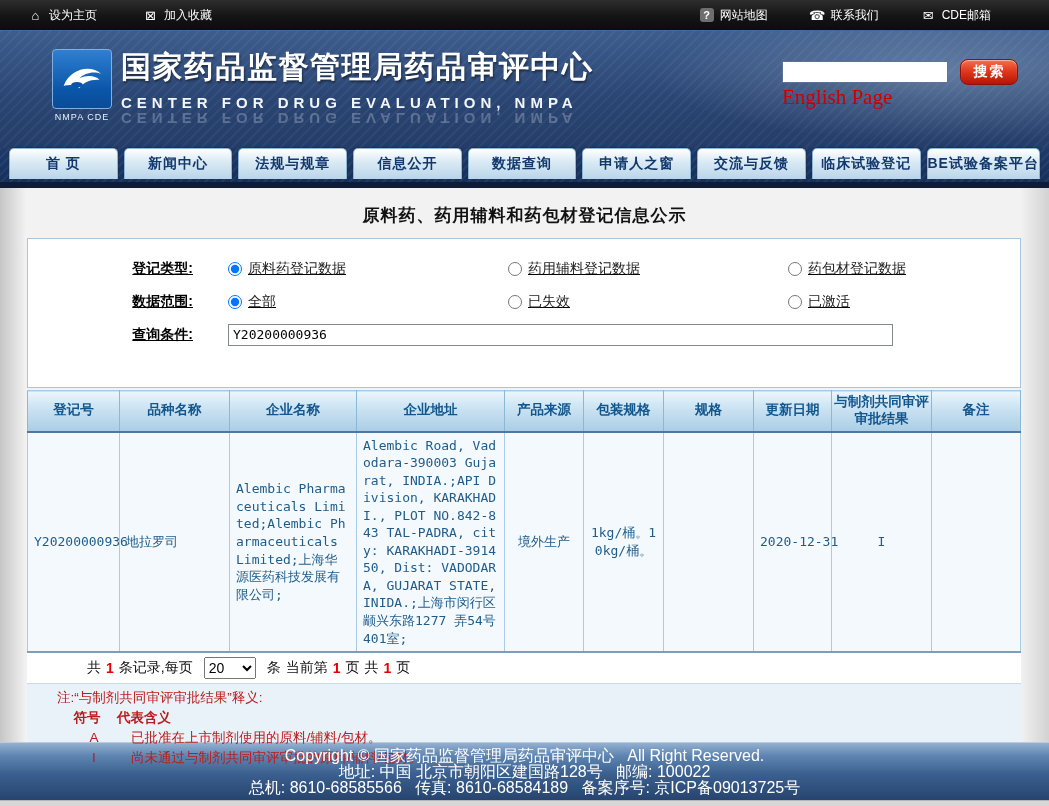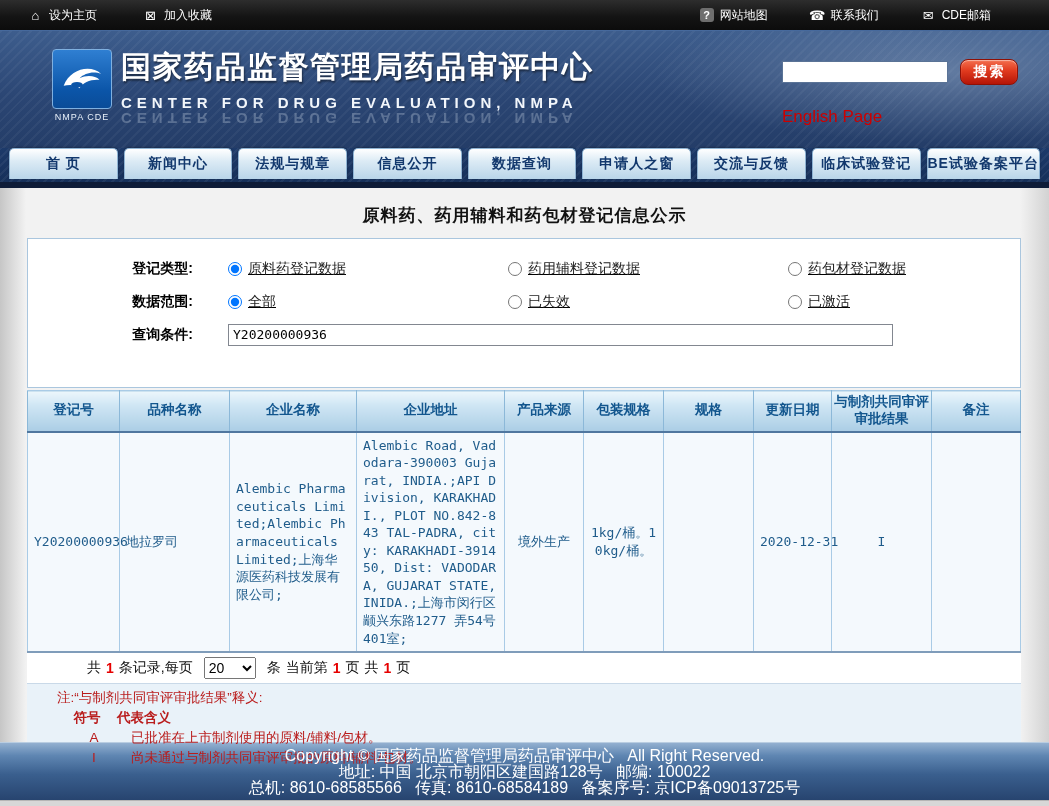--- a/index.html
+++ b/index.html
@@ -33,22 +33,22 @@
   .title-en{font-size:15px;font-weight:bold;letter-spacing:5px;margin-top:6px;white-space:nowrap;color:#f2f6fb;}
   .title-en-reflect{font-size:15px;font-weight:bold;letter-spacing:5px;white-space:nowrap;
     transform:scaleY(-1);opacity:.30;margin-top:-1px;color:#cdd9e8;}
   .search-area{position:absolute;right:25px;top:28px;width:242px;z-index:3;}
   .hdr-search-input{width:156px;height:20px;border:1px solid #5a7396;background:#fff;outline:none;
     font-size:13px;padding:0 4px;vertical-align:middle;}
   .hdr-search-btn{width:58px;height:26px;margin-left:8px;vertical-align:middle;cursor:pointer;
     color:#fff;font-weight:bold;font-size:14px;letter-spacing:2px;
     background:linear-gradient(180deg,#f4704f 0%,#e03a1e 45%,#b51507 100%);
     border:1px solid #8f1005;border-radius:8px;box-shadow:inset 0 1px 1px rgba(255,255,255,.5);}
-  .english-page{display:inline-block;margin-top:22px;color:#cc0000;font-family:Liberation Sans, sans-serif;
-    font-size:17px;cursor:pointer;text-decoration:none;}
+  .english-page{display:inline-block;margin-top:0;color:#cc0000;font-family:Liberation Serif, serif;
+    font-size:21px;cursor:pointer;text-decoration:none;}
 
   
   .nav{height:34px;display:flex;align-items:flex-start;padding:0 6px;box-sizing:border-box;
     background:linear-gradient(180deg,#1d3a6a 0%,#16305a 100%);position:relative;}
   .nav::before{content:"";position:absolute;inset:0;
     background:repeating-linear-gradient(135deg,rgba(255,255,255,0.05) 0 2px,transparent 2px 6px);}
   .nav-tab{position:relative;z-index:1;flex:1;height:30px;margin:0 3px;cursor:pointer;
     display:flex;align-items:center;justify-content:center;
     background:linear-gradient(180deg,#ffffff 0%,#dcebf5 40%,#b9d5e9 100%);
     border:1px solid #8fb4d4;border-bottom:none;border-radius:5px 5px 0 0;
@@ -56,21 +56,21 @@
   .nav-tab span{font-size:14px;font-weight:bold;color:#12386d;letter-spacing:1px;white-space:nowrap;}
   .nav-strip{height:6px;background:#0e1c38;}
 
   
   .content{height:554px;box-sizing:border-box;}
   .page-title{padding-top:16px;height:34px;text-align:center;font-size:17px;font-weight:bold;color:#111;letter-spacing:1px;}
   .inner{width:994px;margin-left:27px;box-sizing:border-box;}
 
   .form-box{height:150px;background:#fff;border:1px solid #aac6de;box-sizing:border-box;padding-top:13px;}
   .form-row{position:relative;height:33px;display:flex;align-items:center;}
-  .form-label{width:165px;text-align:right;font-size:14px;font-weight:bold;color:#000;flex:0 0 165px;}
+  .form-label{width:165px;text-align:right;font-size:14px;font-weight:bold;color:#000;flex:0 0 165px;text-decoration:underline;}
   .opts{display:flex;flex:1;}
   .radio-opt{display:flex;align-items:center;gap:6px;width:280px;padding-left:35px;box-sizing:border-box;cursor:pointer;text-decoration:underline;}
   .radio-opt input{margin:0;width:14px;height:14px;cursor:pointer;}
   .opt-label{font-size:14px;color:#222;white-space:nowrap;}
   .query-input{margin-left:35px;width:655px;height:18px;border:1px solid #828790;font-size:13px;
     padding:1px 4px;font-family:"DejaVu Sans Mono","Liberation Mono",monospace;outline:none;}
   .btn-row{display:flex;justify-content:center;margin-top:10px;}
   .query-btn{display:flex;align-items:center;gap:5px;height:24px;padding:0 10px;cursor:pointer;
     background:linear-gradient(180deg,#f6fcff 0%,#d8edf9 45%,#b9dcf2 100%);
     border:1px solid #6aa6d8;border-radius:3px;outline:2px solid #cde4f4;}

